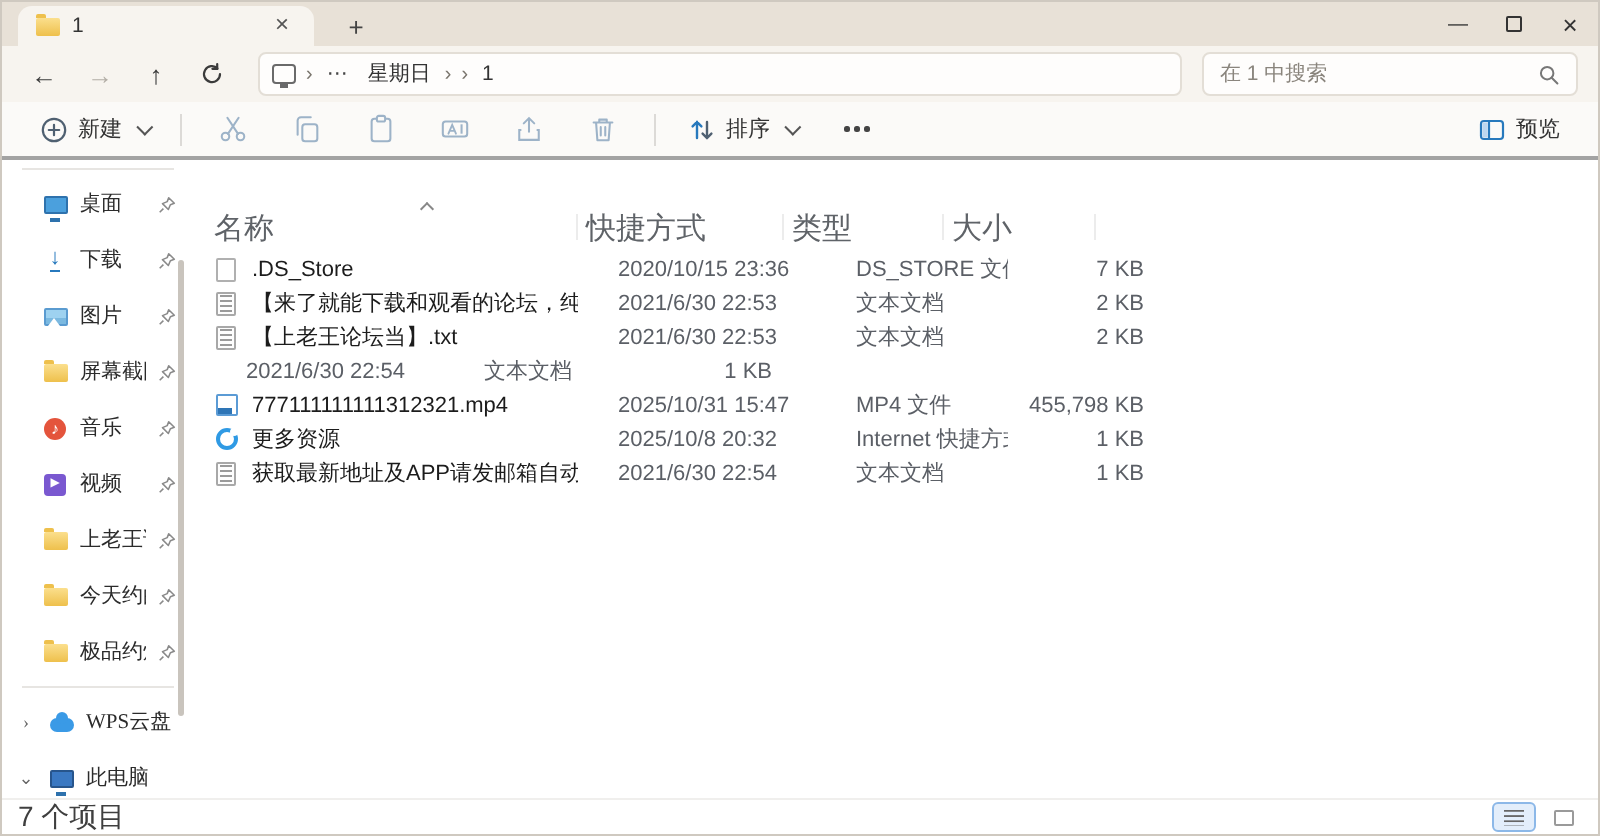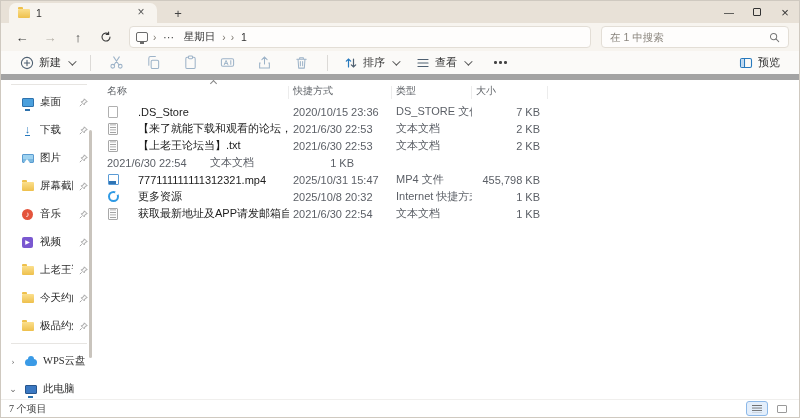--- a/index.html
+++ b/index.html
@@ -25,21 +25,21 @@
   .crumb { color:#333; font-size:10.5px; padding:1px 2px; border-radius:3px; }
   .crumb-sep { color:#7a756d; font-size:10px; }
   .crumb-ellipsis { color:#444; letter-spacing:1px; }
   .pc-mini-icon { width:12px; height:10px; border:1px solid #6a6a6a; border-radius:2px; position:relative; flex-shrink:0; }
   .pc-mini-icon::after { content:""; position:absolute; left:3px; bottom:-3px; width:4px; height:2px; background:#6a6a6a; }
   .searchbox { height:22px; width:188px; margin-left:auto; background:#fefdfc; border:1px solid #e3ded6; border-radius:4px; display:flex; align-items:center; padding:0 8px; gap:6px; }
   .searchbox input { border:0; outline:0; background:transparent; flex:1; font-size:10.5px; color:#333; font-family:inherit; }
   .searchbox input::placeholder { color:#8a857d; }
 
   
-  .toolbar { height:29px; background:#fbfaf8; border-bottom:6px solid #a3a3a3; display:flex; align-items:center; padding:0 12px; gap:4px; flex-shrink:0; }
+  .toolbar { height:29px; background:#fbfaf8; border-bottom:2px solid #a3a3a3; display:flex; align-items:center; padding:0 12px; gap:4px; flex-shrink:0; }
   .tbtn { display:flex; align-items:center; gap:5px; padding:3px 7px; border-radius:4px; color:#333; }
   .tbtn svg { display:block; }
   .tool-sep { width:1px; height:16px; background:#dcdad7; margin:0 5px; }
   .icon-only { padding:3px 9px; }
   .chev { width:6px; height:6px; border-right:1.2px solid #555; border-bottom:1.2px solid #555; transform:rotate(45deg) translateY(-2px); margin-left:2px; }
   .dots { display:flex; gap:2.5px; padding:0 4px; }
   .dots i { width:2.5px; height:2.5px; background:#444; border-radius:50%; }
   .preview-btn { margin-left:auto; }
 
   
@@ -69,46 +69,46 @@
   .ico-folder::before { content:""; position:absolute; top:-2px; left:0; width:5px; height:2px; background:#eec04c; border-radius:1px 1px 0 0; }
   .ico-music { width:11px; height:11px; background:#e4543c; border-radius:50%; color:#fff; font-size:8px; line-height:11px; text-align:center; }
   .ico-video { width:11px; height:11px; background:#7a58d0; border-radius:2px; color:#fff; font-size:6px; line-height:11px; text-align:center; }
   .ico-cloud { width:12px; height:7px; background:#3a9ae6; border-radius:5px; margin-top:3px; }
   .ico-cloud::before { content:""; position:absolute; top:1px; left:4px; width:6px; height:6px; background:#3a9ae6; border-radius:50%; }
   .ico-drive { width:12px; height:5px; background:linear-gradient(#9aa0a6,#53575b); border-radius:1px; margin-top:4px; }
   .ico-net { width:11px; height:11px; border:1.3px solid #2779bd; border-radius:50%; background-image:linear-gradient(transparent 4px,#2779bd 4px,#2779bd 5px,transparent 5px),linear-gradient(90deg,transparent 4px,#2779bd 4px,#2779bd 5px,transparent 5px); }
 
   
   .filearea { flex:1; padding:2px 0 0 10px; }
-  .col-headers { display:flex; height:18px; align-items:center; color:#5f6368; font-size:10px; position:relative; margin-bottom:3px; }
+  .col-headers { display:flex; height:18px; align-items:center; color:#5f6368; font-size:15px; position:relative; margin-bottom:3px;margin-top:23px; }
   .col { padding-left:4px; position:relative; }
   .col::after { content:""; position:absolute; right:0; top:2px; height:13px; width:1px; background:#ececec; }
   .col-name { width:186px; }
   .col-date { width:103px; }
   .col-type { width:80px; }
   .col-size { width:76px; }
   .sort-caret { position:absolute; left:108px; top:-3px; width:5px; height:5px; border-left:1.1px solid #888; border-top:1.1px solid #888; transform:rotate(45deg); }
   .frow { display:flex; height:17px; align-items:center; }
   .fcell { overflow:hidden; white-space:nowrap; }
-  .c-name { width:186px; display:flex; align-items:center; gap:19px; padding-left:4px; color:#1c1c1c; }
-  .c-date,.c-type { width:103px; color:#5b5f66; padding-left:4px; }
+  .c-name { width:186px; display:flex; align-items:center; gap:7px; padding-left:4px; color:#1c1c1c; }
+  .c-date,.c-type { width:103px; color:#5b5f66; padding-left:4px;margin-left:16px; }
   .c-type { width:80px; }
   .c-size { width:76px; color:#5b5f66; text-align:right; padding-right:8px; }
 
   .f-ico { width:12px; height:13px; flex-shrink:0; position:relative; display:flex; align-items:center; justify-content:center; }
   .ico-page { width:10px; height:12px; background:#fff; border:1px solid #b0b0b0; border-radius:1px; }
   .ico-txt { width:10px; height:12px; background:#fdfdfd; border:1px solid #a8a8a8; border-radius:1px; background-image:linear-gradient(#9a9a9a 1px,transparent 1px); background-size:6px 2.5px; background-position:1px 3px; background-repeat:repeat-y; }
   .ico-mp4 { width:11px; height:11px; background:#fff; border:1px solid #5b9bd5; border-radius:1px; }
   .ico-mp4::after { content:""; position:absolute; left:2px; bottom:2px; width:7px; height:3px; background:#2e75b6; }
   .ico-inet { width:11px; height:11px; border:2px solid #2f9ae4; border-radius:50%; }
   .ico-inet::after { content:""; position:absolute; top:1px; right:0px; width:4px; height:4px; background:#fff; border-radius:50%; }
 
   
   .statusbar { height:18px; border-top:1px solid #f0efed; display:flex; align-items:center; padding:0 6px 0 8px; flex-shrink:0; background:#fff; }
-  .status-count { color:#3f3f3f; font-size:10px;font-family:Liberation Serif, serif; }
+  .status-count { color:#3f3f3f; font-size:14px; }
   .view-toggles { margin-left:auto; display:flex; gap:3px; }
   .vbtn { width:22px; height:15px; display:flex; align-items:center; justify-content:center; border-radius:3px; border:1px solid transparent; }
   .vbtn.active { background:#e3eefb; border-color:#8cb8e8; }
   .vlines { width:10px; height:8px; background-image:linear-gradient(#666 1px,transparent 1px); background-size:10px 2.6px; }
   .vbox { width:10px; height:8px; border:1px solid #9a9a9a; border-radius:1px; }
 </style>
 </head>
 <body>
 
 <div class="window">
@@ -205,27 +205,20 @@
           <path d="M3 4.5h10 M6 4.5V3h4v1.5 M4.3 4.5 L5 14h6l.7-9.5 M6.8 7v4.5 M9.2 7v4.5" fill="none" stroke="#9db3c8" stroke-width="1.1" stroke-linecap="round" stroke-linejoin="round"></path>
         </svg>
     </div>
     <div class="tool-sep"></div>
     <div class="tbtn">
       <svg width="14" height="14" viewBox="0 0 14 14">
           <path d="M4.5 11V3 M2.3 5.2 L4.5 3 L6.7 5.2" fill="none" stroke="#2779bd" stroke-width="1.2" stroke-linecap="round"></path>
           <path d="M9.5 3v8 M7.3 8.8 L9.5 11 L11.7 8.8" fill="none" stroke="#4f6071" stroke-width="1.2" stroke-linecap="round"></path>
         </svg>
       <span>排序</span>
-      <span class="chev"></span>
-    </div>
-    <div class="tbtn">
-      <svg width="14" height="14" viewBox="0 0 14 14">
-          <path d="M2 3.5h10M2 7h10M2 10.5h10" stroke="#4f6071" stroke-width="1.2" stroke-linecap="round"></path>
-        </svg>
-      <span>查看</span>
       <span class="chev"></span>
     </div>
     <div class="tbtn icon-only">
       <span class="dots">
           <i></i>
           <i></i>
           <i></i>
         </span>
     </div>
     <div class="tbtn preview-btn">

